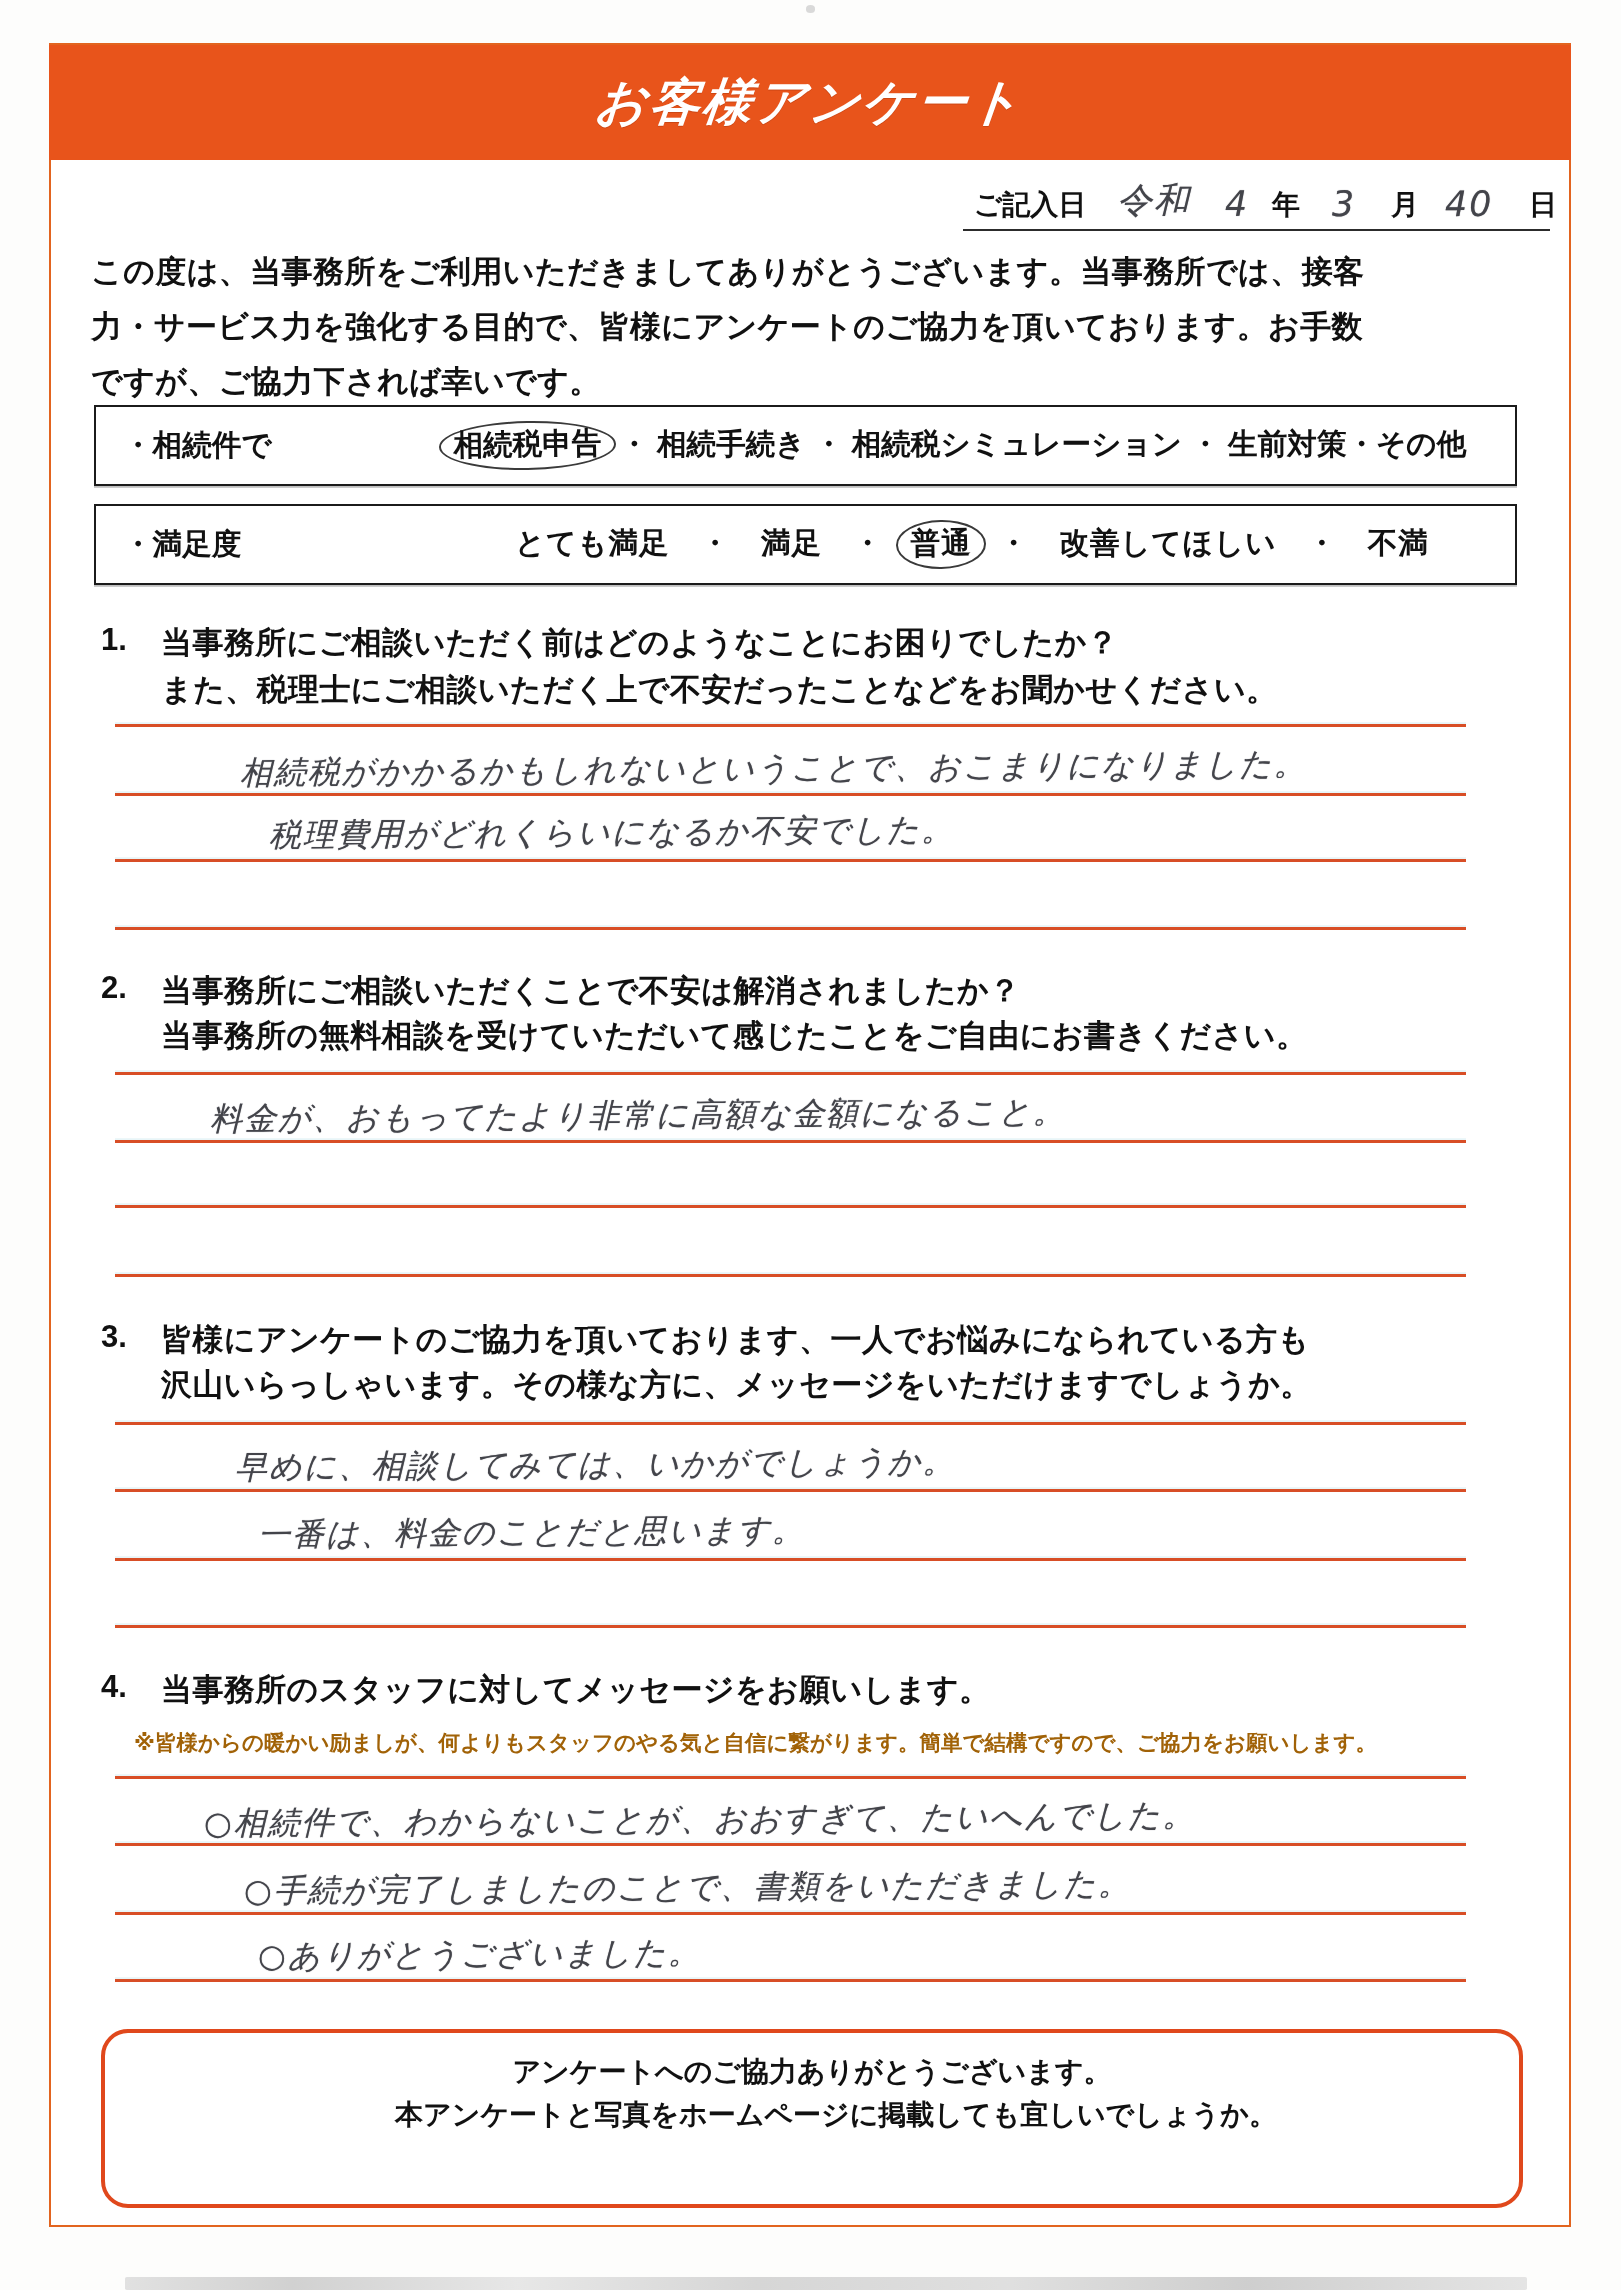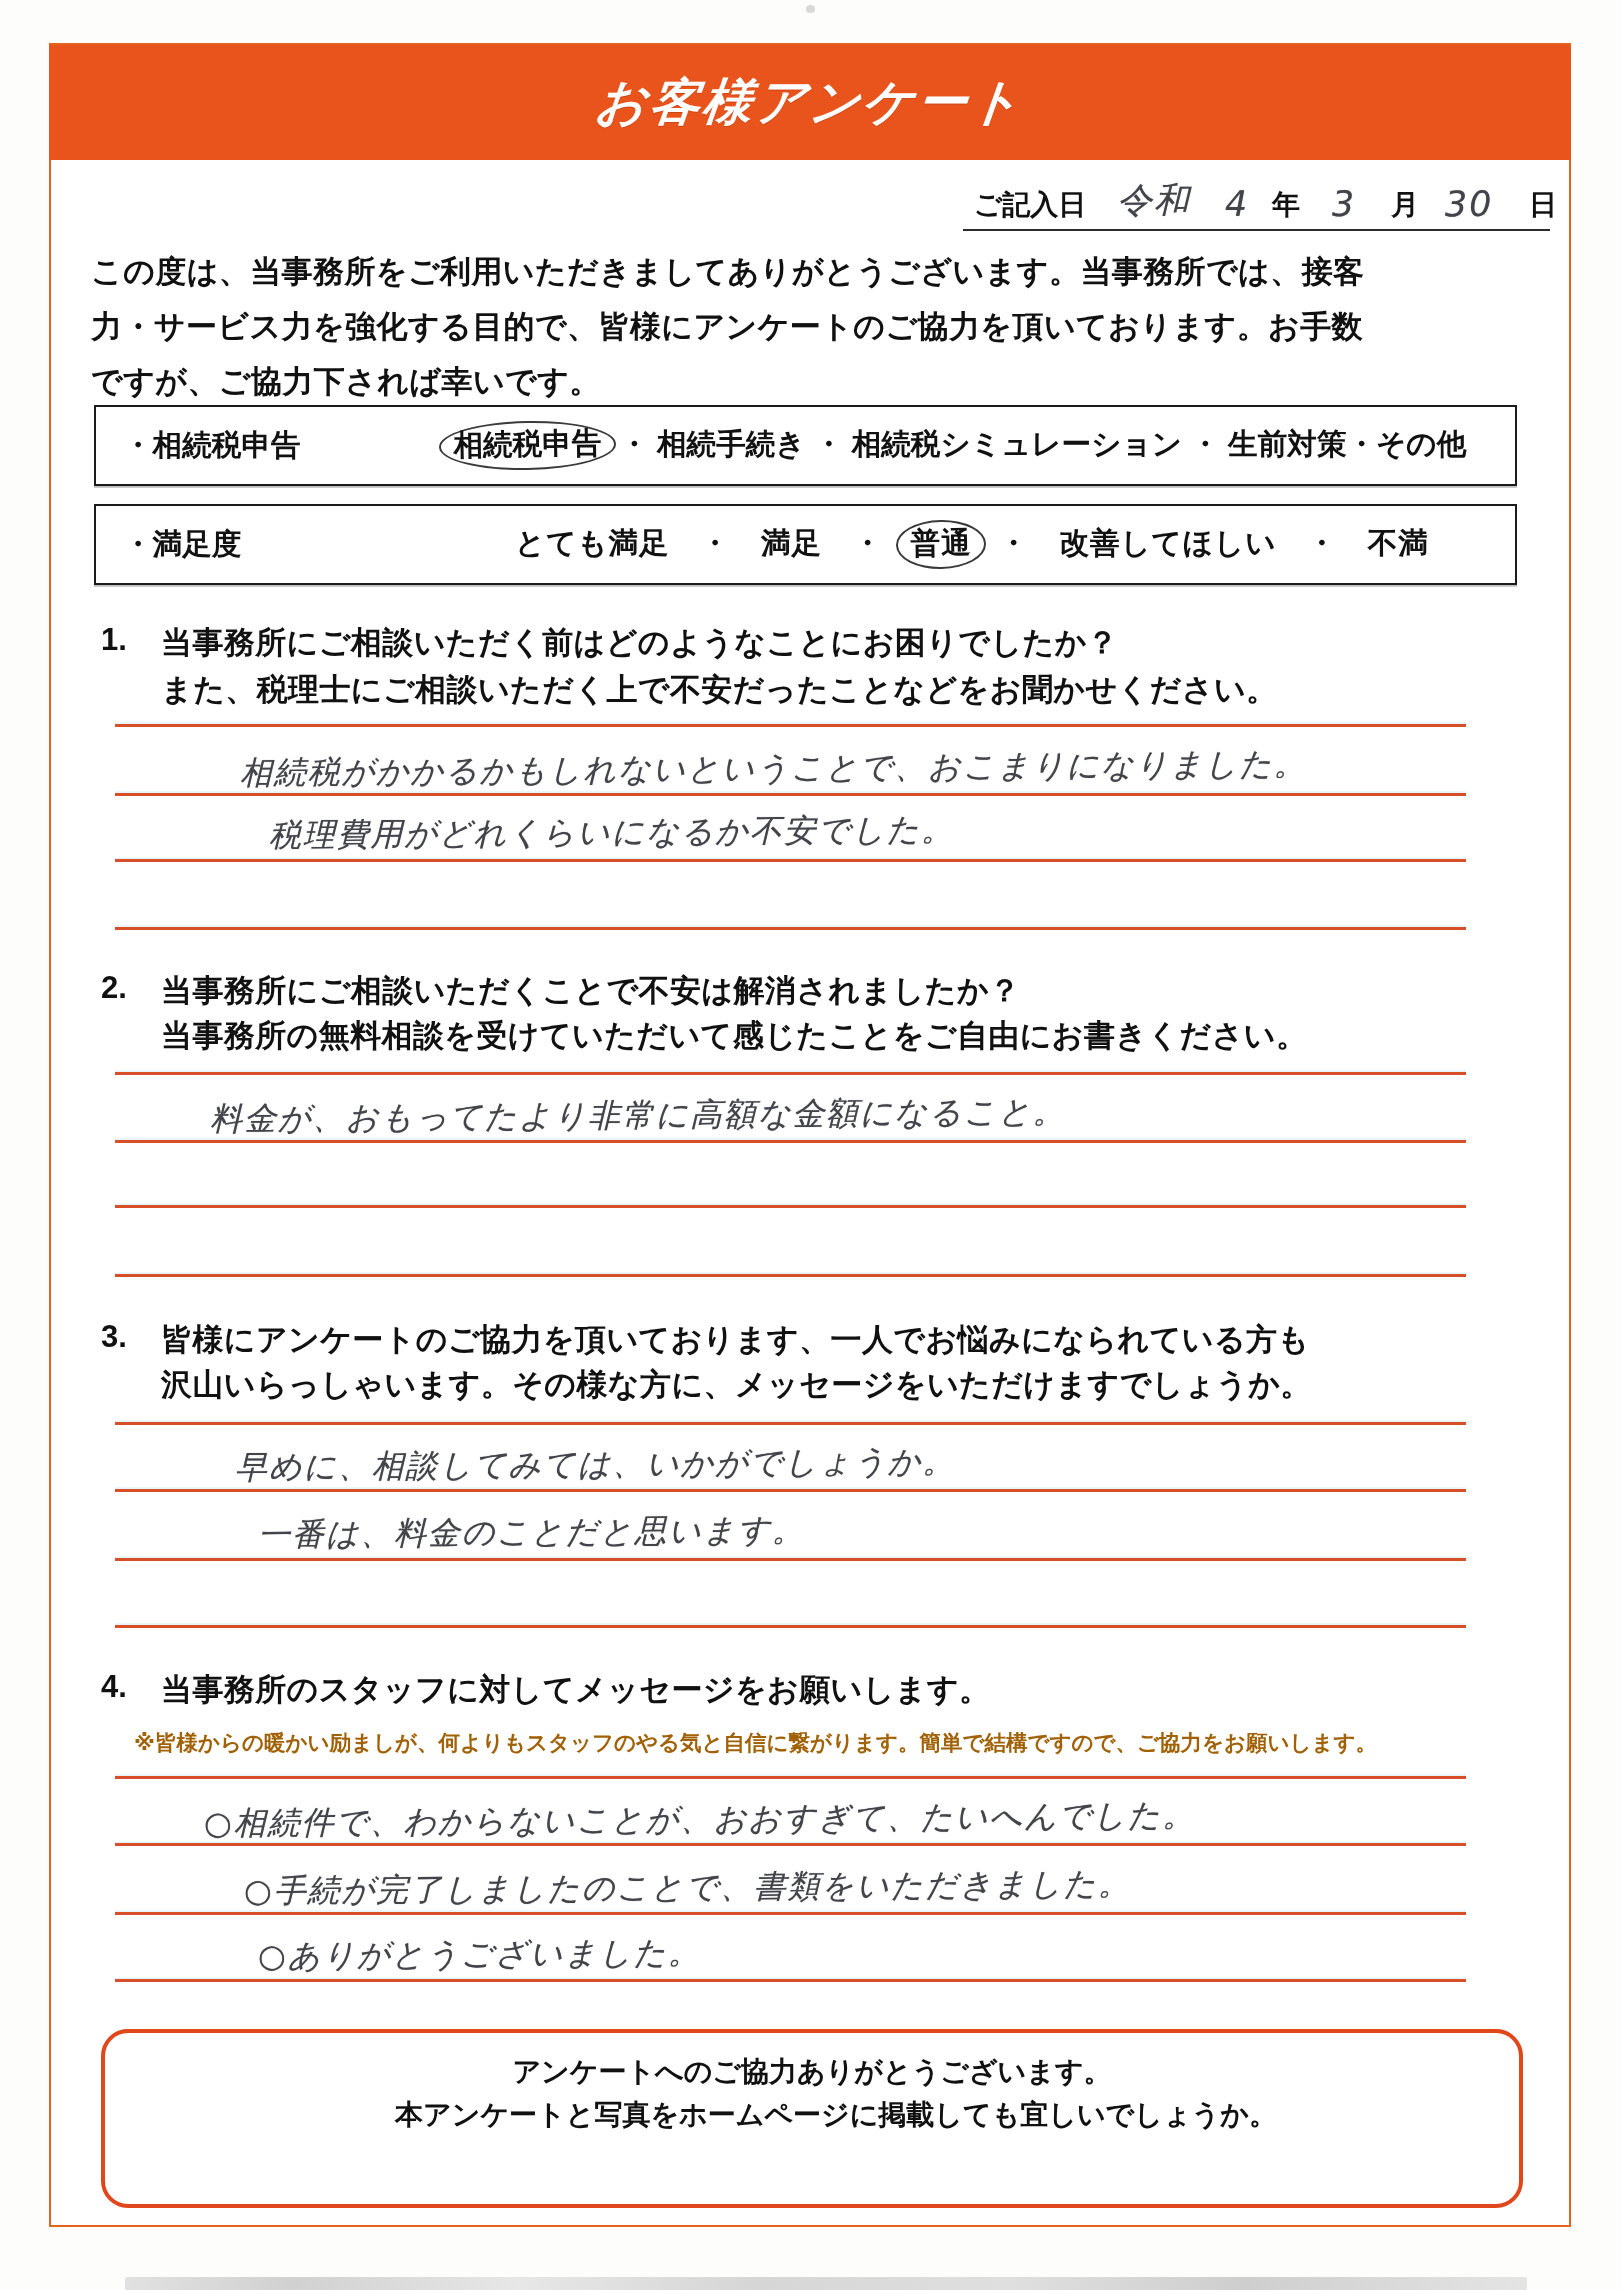--- a/index.html
+++ b/index.html
@@ -113,32 +113,32 @@
     <div class="header-title">お客様アンケート</div>
   </div>
 
   <div class="date-row">
     <span class="d-label">ご記入日</span>
     <span class="d-era hw hw-date" style="position:absolute;">令和</span>
     <span class="d-year hw hw-date" style="position:absolute;">4</span>
     <span class="d-year-sfx">年</span>
     <span class="d-month hw hw-date" style="position:absolute;">3</span>
     <span class="d-month-sfx">月</span>
-    <span class="d-day hw hw-date" style="position:absolute;">30</span>
+    <span class="d-day hw hw-date" style="position:absolute;">40</span>
     <span class="d-day-sfx">日</span>
   </div>
 
   <div class="intro">
     <div>この度は、当事務所をご利用いただきましてありがとうございます。当事務所では、接客</div>
     <div>力・サービス力を強化する目的で、皆様にアンケートのご協力を頂いております。お手数</div>
     <div>ですが、ご協力下されば幸いです。</div>
   </div>
 
   <div class="opt-box box-consult">
-    <span class="opt-label">・相続税申告</span>
+    <span class="opt-label">・相続件で</span>
     <span class="opt-line">
       <span class="circled">相続税申告</span><span>・ 相続手続き ・ 相続税シミュレーション ・ 生前対策・その他</span>
     </span>
   </div>
 
   <div class="opt-box box-satis">
     <span class="opt-label">・満足度</span>
     <span class="opt-line">
       <span>とても満足　・　満足　・</span>
       <span class="circled">普通</span>

